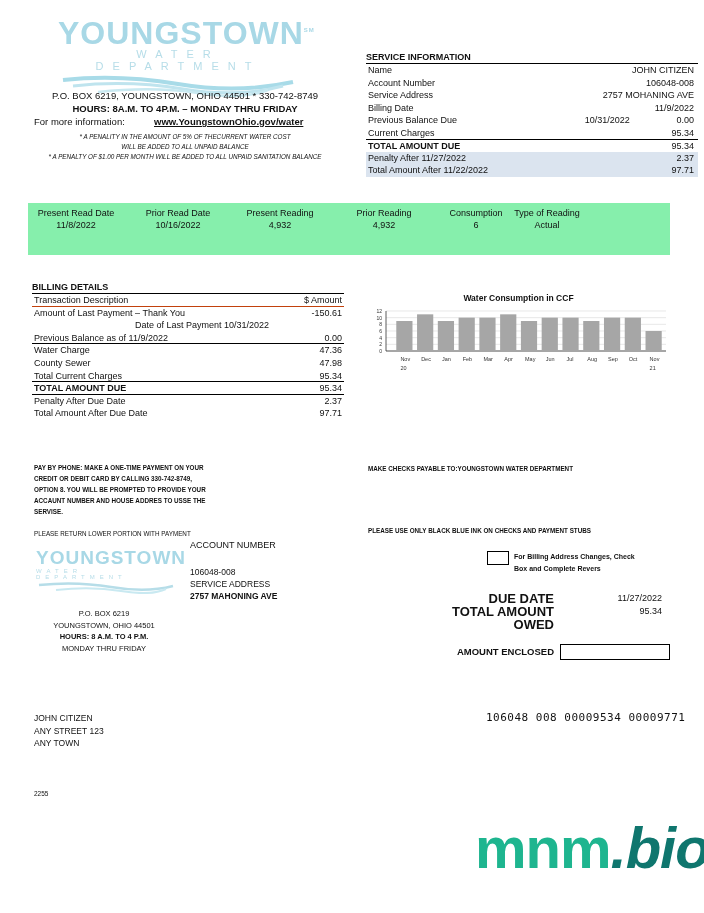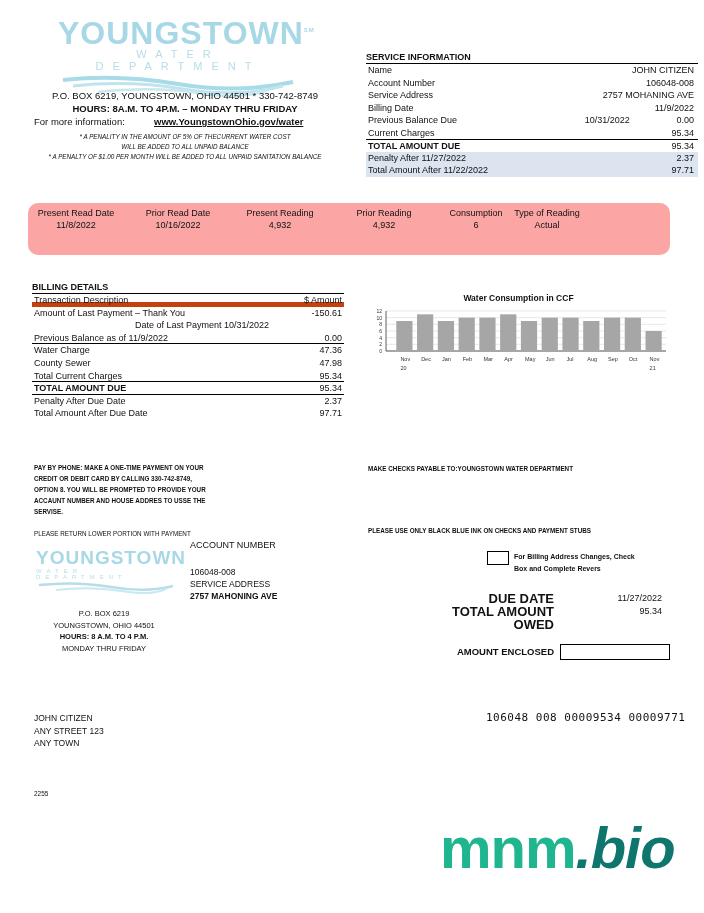--- a/index.html
+++ b/index.html
@@ -9,21 +9,21 @@
   .logo-title { font-family: "Liberation Sans", sans-serif; font-weight: bold; color: #a8d8e6; letter-spacing: 1px; }
   .logo-sub { color: #b6dde8; letter-spacing: 9px; font-size: 11px; }
   .hdr-line { font-size: 9.5px; text-align: center; width: 330px; left: 20px; }
   .small-it { font-size: 6.3px; font-style: italic; text-align: center; }
   .svc { left: 366px; top: 52px; width: 332px; font-size: 9px; }
   .svc .title { font-weight: bold; font-size: 9px; padding-bottom: 1px; border-bottom: 1px solid #000; }
   .row { display: flex; justify-content: space-between; height: 12.5px; line-height: 12.5px; padding: 0 4px 0 2px; }
   .row.shade { background: #dbe4ef; }
   .row.bold { font-weight: bold; }
   .row.topline { border-top: 1px solid #000; }
-  .meter { left: 28px; top: 203px; width: 642px; height: 52px; background: #fca5a5; display: flex; padding-top: 4px; border-radius: 10px; }
+  .meter { left: 28px; top: 203px; width: 642px; height: 52px; background: #86efac; display: flex; padding-top: 4px; }
   .meter .col { text-align: center; font-size: 9px; line-height: 12px; }
   .bill { left: 32px; top: 282px; width: 312px; font-size: 9px; }
   .bill .title { font-weight: bold; border-bottom: 1px solid #000; padding-bottom: 1px; }
   .bill .row { height: 12.6px; line-height: 12.6px; padding: 0 2px; }
   .chart { left: 366px; top: 293px; width: 305px; height: 92px; }
   .caps { font-size: 6.3px; font-weight: bold; line-height: 11px; }
   .stub-small { font-size: 6.3px; }
   .box { border: 1px solid #000; background: #fff; }
   .mnm { left: 440px; top: 818px; font-size: 58px; font-weight: bold; letter-spacing: -1px; line-height: 60px; }
 </style>
@@ -120,21 +120,21 @@
     <div>6</div>
     </div>
     <div class="col" style="width: 70px;">
       <div>Type of Reading</div>
     <div>Actual</div>
     </div>
   </div>
 
 <div class="abs bill">
   <div class="title">BILLING DETAILS</div>
-  <div class="row" style="border-bottom:5px solid #c2410c;">
+  <div class="row" style="border-bottom:1px solid #c2410c;">
     <span>Transaction Description</span>
     <span>$ Amount</span>
   </div>
   <div class="row">
     <span>Amount of Last Payment – Thank You</span>
     <span>-150.61</span>
   </div>
   <div class="row" style="justify-content:center;padding-left:30px;">
     <span>Date of Last Payment 10/31/2022</span>
   </div>
@@ -268,14 +268,14 @@
 
 <div class="abs" style="left:34px;top:712px;font-size:8.5px;line-height:12.5px;">
   <div>JOHN CITIZEN</div>
   <div>ANY STREET 123</div>
   <div>ANY TOWN</div>
 </div>
 <div class="abs" style="left:486px;top:711px;font-family:'DejaVu Sans Mono',monospace;font-size:11px;letter-spacing:0.5px;">106048 008 00009534 00009771</div>
 <div class="abs" style="left:34px;top:790px;font-size:6.5px;">2255</div>
 
 <div class="abs mnm">
-  <span style="color:#1eb58f;">mnm</span><span style="color:#0f766e;font-style:italic;">.bio</span>
+  <span style="color:#1eb58f;margin-left:35px;">mnm</span><span style="color:#0f766e;font-style:italic;">.bio</span>
 </div>
 
 </body></html>

